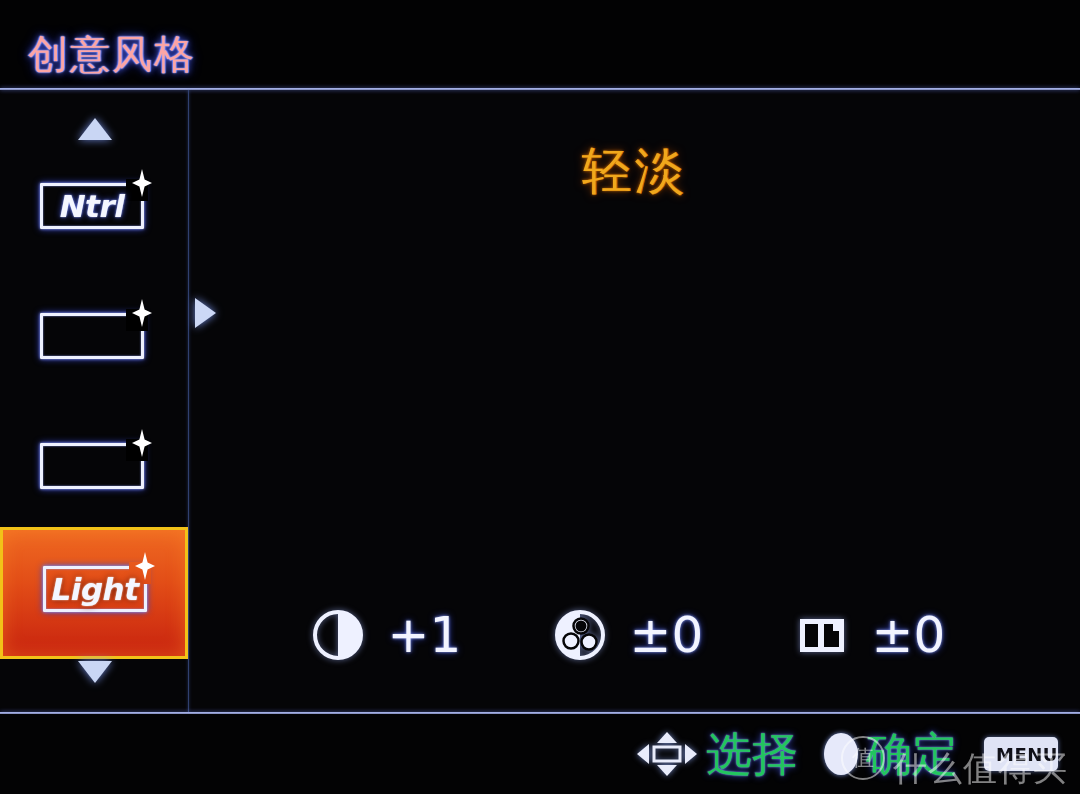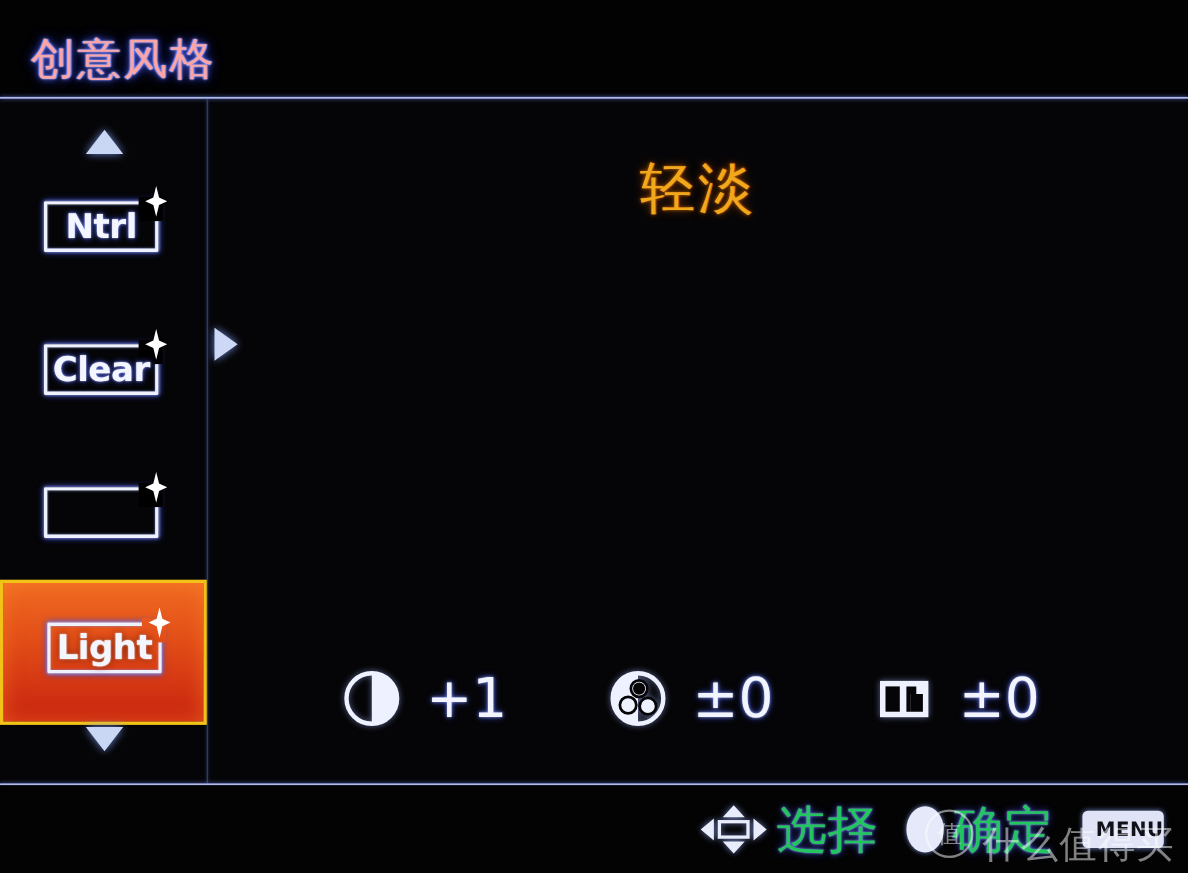--- a/index.html
+++ b/index.html
@@ -59,21 +59,21 @@
     width: 1px;
     height: 622px;
     background: #30406f;
     box-shadow: 0 0 3px rgba(90,120,220,0.6);
   }
 
   
   #sidebar {
     position: absolute;
     left: 0; top: 90px;
-    width: 188px; height: 622px;
+    width: 188px; height: 622px; font-style: italic;
   }
   .scroll-arrow {
     position: absolute;
     left: 78px;
     width: 0; height: 0;
     border-left: 17px solid transparent;
     border-right: 17px solid transparent;
     filter: drop-shadow(0 0 4px rgba(130,160,255,0.8));
   }
   #scroll-up {
@@ -346,21 +346,20 @@
             <path d="M12 0 L14.6 10.6 L22 14 L14.6 17.4 L12 28 L9.4 17.4 L2 14 L9.4 10.6 Z" fill="#ffffff"></path>
           </svg>
         </div>
       </div>
     </div>
 
     <div class="style-row" id="row-clear">
       <div class="chip">
         <div class="chip-frame"></div>
         <div class="chip-notch"></div>
-        <div class="chip-label">Clear</div>
         <div class="sparkle">
           <svg viewBox="0 0 24 28" width="24" height="28" aria-hidden="true">
             <path d="M12 0 L14.6 10.6 L22 14 L14.6 17.4 L12 28 L9.4 17.4 L2 14 L9.4 10.6 Z" fill="#ffffff"></path>
           </svg>
         </div>
       </div>
     </div>
 
     <div class="style-row" id="row-deep">
       <div class="chip">

